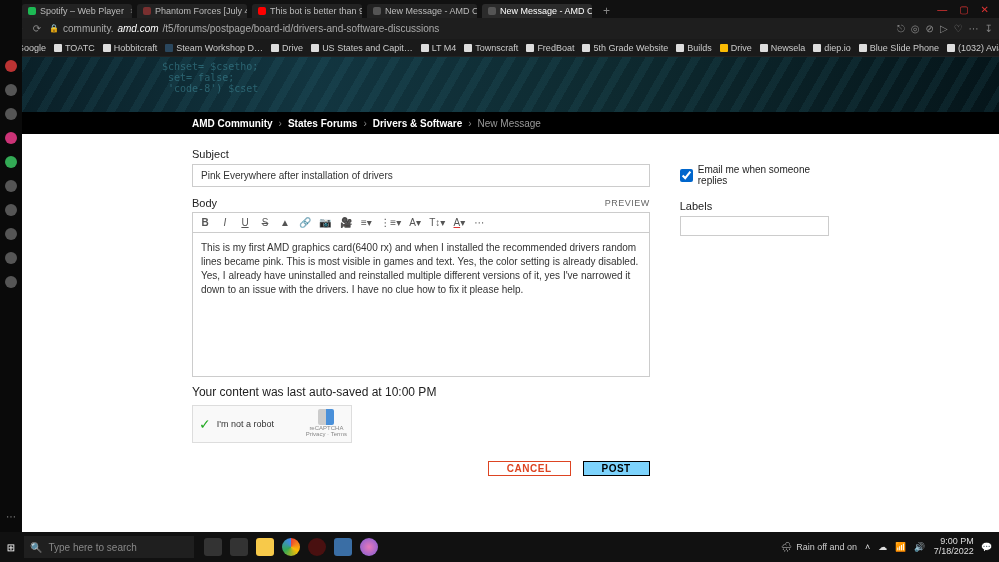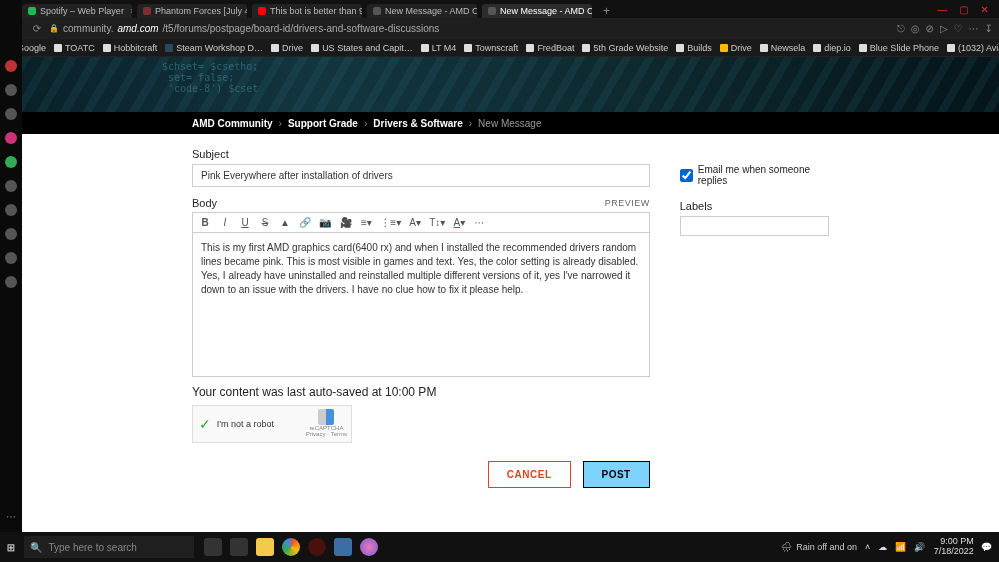--- a/index.html
+++ b/index.html
@@ -72,21 +72,21 @@
 
 
 .cap{margin-top:6px;width:160px;height:38px;border:1px solid #ddd;background:#f9f9f9;display:flex;align-items:center;padding:0 6px;gap:6px;position:relative;}
 .cap .chk{color:#2a2;font-size:14px;}
 .cap .ct{font-size:9px;color:#333;}
 .cap .rc{position:absolute;right:4px;top:3px;text-align:center;font-size:6px;color:#888;}
 .cap .rc .rlogo{width:16px;height:16px;margin:0 auto;background:conic-gradient(#4a90d9 0 90deg,#4a90d9 90deg 180deg,#ccc 180deg 360deg);border-radius:2px;}
 
 
 .btns{display:flex;justify-content:flex-end;gap:12px;margin-top:18px;}
-.btn{padding:7px 18px;font-size:10px;font-weight:bold;letter-spacing:0.5px;cursor:pointer;}
+.btn{padding:1px 18px;font-size:10px;font-weight:bold;letter-spacing:0.5px;cursor:pointer;}
 .btn.cancel{color:#d42;border:1px solid #d42;background:#fff;}
 .btn.post{color:#000;border:1px solid #000;background:#7dd3fc;}
 
 
 .email-row{display:flex;align-items:center;gap:5px;font-size:10px;color:#222;margin-top:16px;}
 .email-row input{accent-color:#0066cc;}
 .labels-lbl{font-size:11px;color:#222;margin-top:14px;margin-bottom:4px;}
 .labels-in{width:100%;height:20px;border:1px solid #ccc;}
 
 
@@ -243,21 +243,21 @@
   <div class="oi"></div>
   <div class="oi"></div>
   <div class="dots">⋯</div>
 </div>
 
 <div class="hero"></div>
 
 <div class="crumb">
   <a>AMD Community</a>
     <span class="sep">›</span>
-  <a>Support Grade</a>
+  <a>States Forums</a>
     <span class="sep">›</span>
   <a>Drivers &amp; Software</a>
     <span class="sep">›</span>
   <span class="cur">New Message</span>
 </div>
 
 <div class="main">
   <div class="leftcol">
     <label class="lbl">Subject</label>
     <input class="subj-in" value="Pink Everywhere after installation of drivers" style="">

